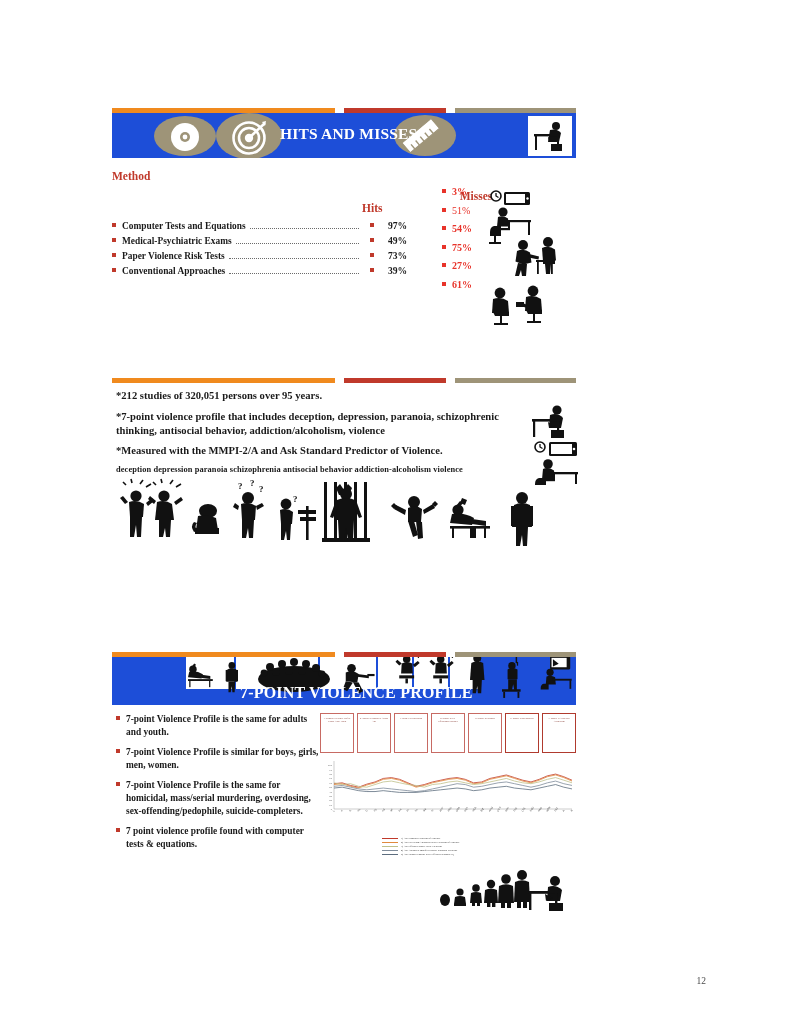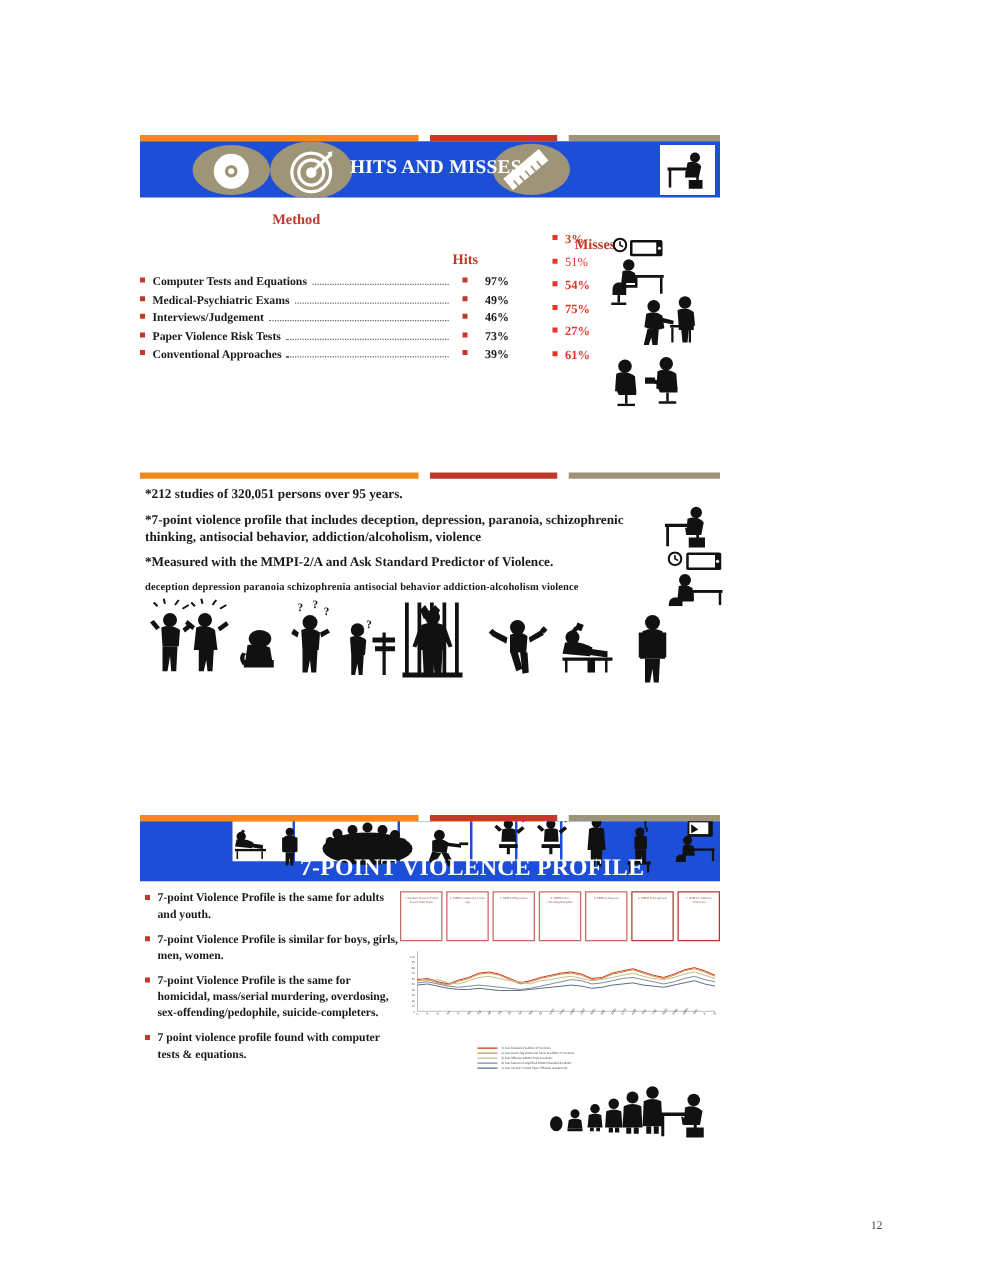--- a/index.html
+++ b/index.html
@@ -70,21 +70,21 @@
     background: #ffffff; border: 1px solid #ffffff;
   }
   #s1-photo { right: 4px; top: 3px; width: 44px; height: 40px; }
 
   
   .table-wrap { position: relative; padding-top: 10px; }
   .tbl-head {
     display: flex; font-weight: bold; color: #C0392B;
     font-size: 11.5px; padding: 2px 0 6px 0;
   }
-  .th-method { width: 250px; text-align: center; }
+  .th-method { width: 250px; text-align: left; }
   .th-hits   { width: 74px; text-align: left; margin-top: 32px; }
   .th-misses { width: 80px; text-align: center; margin-top: 20px; }
 
   .tbl-row { display: flex; align-items: baseline; margin-bottom: 3.5px; }
   .td-method {
     width: 250px; display: flex; align-items: baseline;
     font-size: 9.4px; font-weight: bold; color: #1a1a1a; justify-content: center;
   }
   .sq-bullet {
     display: inline-block; width: 4px; height: 4px;
@@ -119,21 +119,21 @@
     margin-top: 6px; margin-bottom: 4px;
   }
   .s2-desk-icon { position: absolute; right: 4px; top: 18px; }
   .s2-pictos { position: relative; height: 72px; margin-top: 2px; }
   .s2-corner-icon { position: absolute; right: -10px; top: 58px; }
 
   
   #slide3 { left: 112px; top: 652px; width: 464px; }
   #slide3 .banner { height: 48px; }
   #slide3 .banner-title {
-    position: absolute; left: 128px; top: 27px; font-size: 19px;
+    position: absolute; left: 128px; top: 27px; font-size: 16px;
   }
   .banner-tiles { position: absolute; left: 0; top: 0; width:100%; height: 32px; z-index: 2; display: flex; gap: 2px; padding-left: 74px;}
   .banner-tile { background: #ffffff; height: 32px; }
 
   .s3-cols { display: flex; padding-top: 8px; }
   .s3-left { width: 208px; padding-left: 4px; }
   .s3-bullet { display: flex; margin-bottom: 7px; }
   .s3-bullet .sq-bullet { top: 3px; }
   .s3-bullet .txt { font-size: 9.4px; font-weight: bold; line-height: 1.38; }
   .s3-right { width: 256px; position: relative; }
@@ -253,31 +253,20 @@
         </div>
         <div class="tbl-row">
           <div class="td-method">
             <span class="sq-bullet"></span>
             <span class="m-label">Medical-Psychiatric Exams</span>
             <span class="dots"></span>
           </div>
           <div class="td-hits">
             <span class="sq-bullet"></span>
             <span class="val">49%</span>
-          </div>
-        </div>
-        <div class="tbl-row">
-          <div class="td-method">
-            <span class="sq-bullet"></span>
-            <span class="m-label">Interviews/Judgement</span>
-            <span class="dots"></span>
-          </div>
-          <div class="td-hits">
-            <span class="sq-bullet"></span>
-            <span class="val">46%</span>
           </div>
         </div>
         <div class="tbl-row">
           <div class="td-method">
             <span class="sq-bullet"></span>
             <span class="m-label">Paper Violence Risk Tests</span>
             <span class="dots"></span>
           </div>
           <div class="td-hits">
             <span class="sq-bullet"></span>

